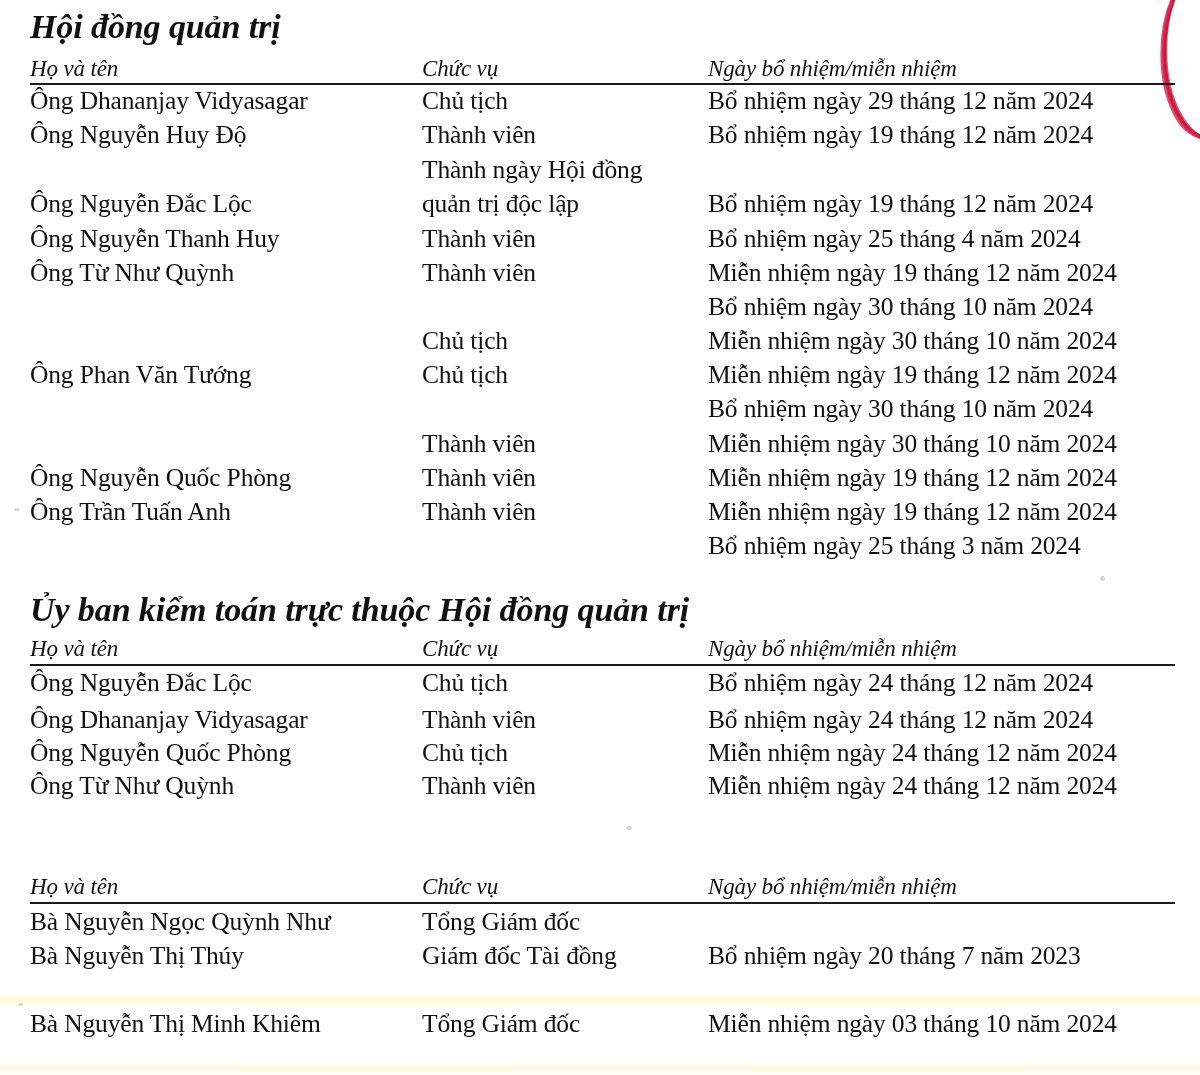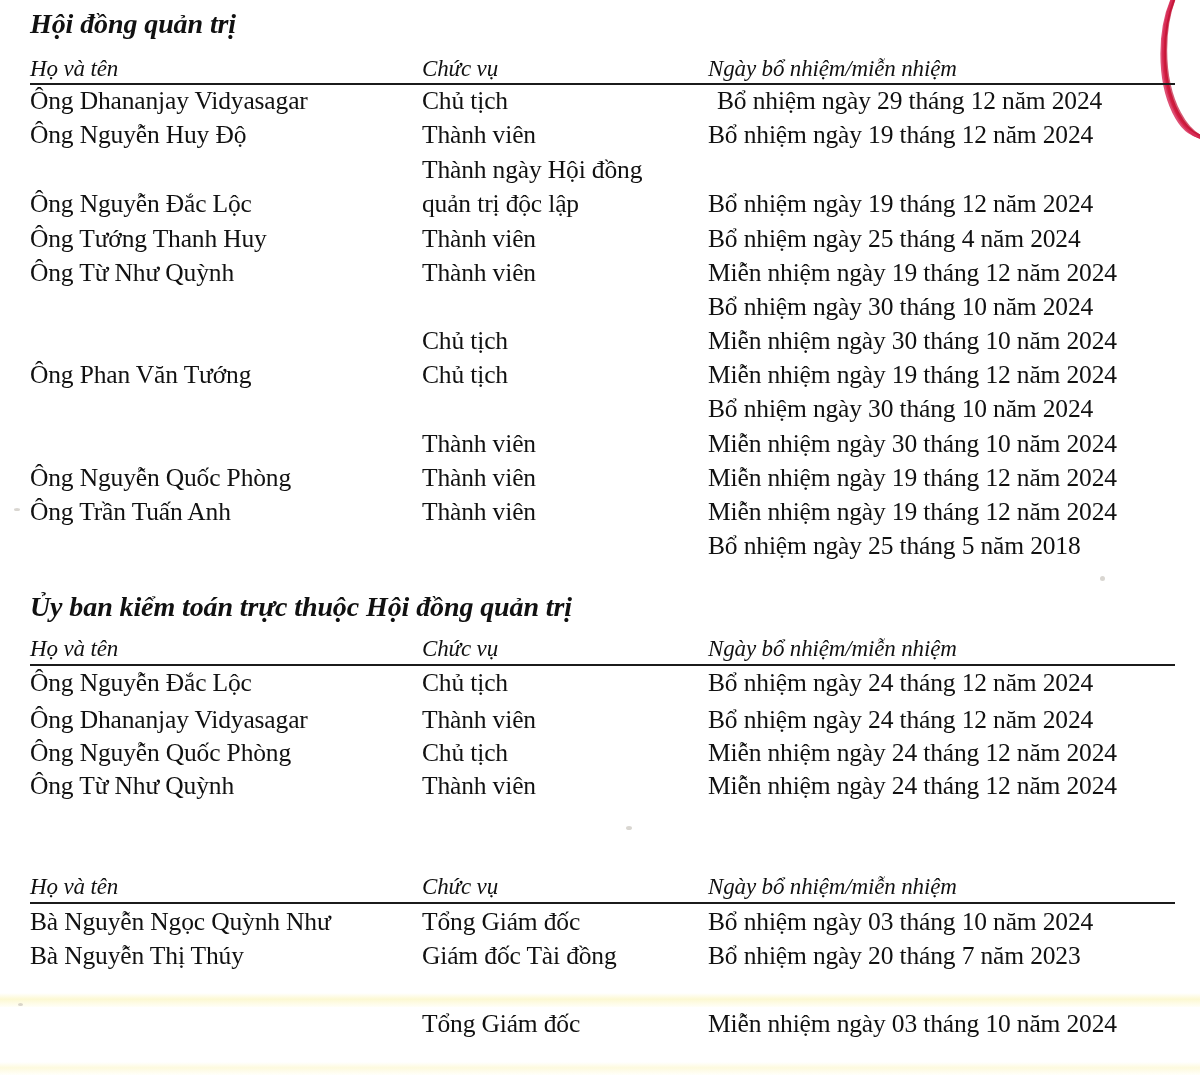--- a/index.html
+++ b/index.html
@@ -55,21 +55,21 @@
     width: 120px;
     height: 196px;
     pointer-events: none;
   }
 
   
   .section-title {
     position: absolute;
     font-style: italic;
     font-weight: bold;
-    font-size: 28px;
+    font-size: 34px;
     letter-spacing: -0.1px;
     white-space: nowrap;
   }
 
   .cell {
     position: absolute;
     font-size: 25.5px;
     line-height: 1.0;
     white-space: nowrap;
     letter-spacing: -0.15px;
@@ -112,33 +112,33 @@
 
   <div class="section-title col-a" style="top:8px;">Hội đồng quản trị</div>
 
   <div class="cell head col-a" style="top:57px;">Họ và tên</div>
   <div class="cell head col-b" style="top:57px;">Chức vụ</div>
   <div class="cell head col-c" style="top:57px;">Ngày bổ nhiệm/miễn nhiệm</div>
   <div class="rule" style="top:83px;left:30px;width:1145px;"></div>
 
   <div class="cell col-a" style="top:88px;">Ông Dhananjay Vidyasagar</div>
   <div class="cell col-b" style="top:88px;">Chủ tịch</div>
-  <div class="cell col-c" style="top:88px;margin-left:9px;">Bổ nhiệm ngày 29 tháng 12 năm 2024</div>
+  <div class="cell col-c" style="top:88px;">Bổ nhiệm ngày 29 tháng 12 năm 2024</div>
 
   <div class="cell col-a" style="top:122px;">Ông Nguyễn Huy Độ</div>
   <div class="cell col-b" style="top:122px;">Thành viên</div>
   <div class="cell col-c" style="top:122px;">Bổ nhiệm ngày 19 tháng 12 năm 2024</div>
 
   <div class="cell col-b" style="top:157px;">Thành ngày Hội đồng</div>
 
   <div class="cell col-a" style="top:191px;">Ông Nguyễn Đắc Lộc</div>
   <div class="cell col-b" style="top:191px;">quản trị độc lập</div>
   <div class="cell col-c" style="top:191px;">Bổ nhiệm ngày 19 tháng 12 năm 2024</div>
 
-  <div class="cell col-a" style="top:226px;">Ông Tướng Thanh Huy</div>
+  <div class="cell col-a" style="top:226px;">Ông Nguyễn Thanh Huy</div>
   <div class="cell col-b" style="top:226px;">Thành viên</div>
   <div class="cell col-c" style="top:226px;">Bổ nhiệm ngày 25 tháng 4 năm 2024</div>
 
   <div class="cell col-a" style="top:260px;">Ông Từ Như Quỳnh</div>
   <div class="cell col-b" style="top:260px;">Thành viên</div>
   <div class="cell col-c" style="top:260px;">Miễn nhiệm ngày 19 tháng 12 năm 2024</div>
 
   <div class="cell col-c" style="top:294px;">Bổ nhiệm ngày 30 tháng 10 năm 2024</div>
 
   <div class="cell col-b" style="top:328px;">Chủ tịch</div>
@@ -154,21 +154,21 @@
   <div class="cell col-c" style="top:431px;">Miễn nhiệm ngày 30 tháng 10 năm 2024</div>
 
   <div class="cell col-a" style="top:465px;">Ông Nguyễn Quốc Phòng</div>
   <div class="cell col-b" style="top:465px;">Thành viên</div>
   <div class="cell col-c" style="top:465px;">Miễn nhiệm ngày 19 tháng 12 năm 2024</div>
 
   <div class="cell col-a" style="top:499px;">Ông Trần Tuấn Anh</div>
   <div class="cell col-b" style="top:499px;">Thành viên</div>
   <div class="cell col-c" style="top:499px;">Miễn nhiệm ngày 19 tháng 12 năm 2024</div>
 
-  <div class="cell col-c" style="top:533px;">Bổ nhiệm ngày 25 tháng 5 năm 2018</div>
+  <div class="cell col-c" style="top:533px;">Bổ nhiệm ngày 25 tháng 3 năm 2024</div>
 
   <div class="section-title col-a" style="top:591px;">Ủy ban kiểm toán trực thuộc Hội đồng quản trị</div>
 
   <div class="cell head col-a" style="top:637px;">Họ và tên</div>
   <div class="cell head col-b" style="top:637px;">Chức vụ</div>
   <div class="cell head col-c" style="top:637px;">Ngày bổ nhiệm/miễn nhiệm</div>
   <div class="rule" style="top:664px;left:30px;width:1145px;"></div>
 
   <div class="cell col-a" style="top:670px;">Ông Nguyễn Đắc Lộc</div>
   <div class="cell col-b" style="top:670px;">Chủ tịch</div>
@@ -187,23 +187,23 @@
   <div class="cell col-c" style="top:773px;">Miễn nhiệm ngày 24 tháng 12 năm 2024</div>
 
 
   <div class="cell head col-a" style="top:875px;">Họ và tên</div>
   <div class="cell head col-b" style="top:875px;">Chức vụ</div>
   <div class="cell head col-c" style="top:875px;">Ngày bổ nhiệm/miễn nhiệm</div>
   <div class="rule" style="top:902px;left:30px;width:1145px;"></div>
 
   <div class="cell col-a" style="top:909px;">Bà Nguyễn Ngọc Quỳnh Như</div>
   <div class="cell col-b" style="top:909px;">Tổng Giám đốc</div>
-  <div class="cell col-c" style="top:909px;">Bổ nhiệm ngày 03 tháng 10 năm 2024</div>
 
   <div class="cell col-a" style="top:943px;">Bà Nguyễn Thị Thúy</div>
   <div class="cell col-b" style="top:943px;">Giám đốc Tài đồng</div>
   <div class="cell col-c" style="top:943px;">Bổ nhiệm ngày 20 tháng 7 năm 2023</div>
 
 
+  <div class="cell col-a" style="top:1011px;">Bà Nguyễn Thị Minh Khiêm</div>
   <div class="cell col-b" style="top:1011px;">Tổng Giám đốc</div>
   <div class="cell col-c" style="top:1011px;">Miễn nhiệm ngày 03 tháng 10 năm 2024</div>
 
 </div>
 
 </body></html>

